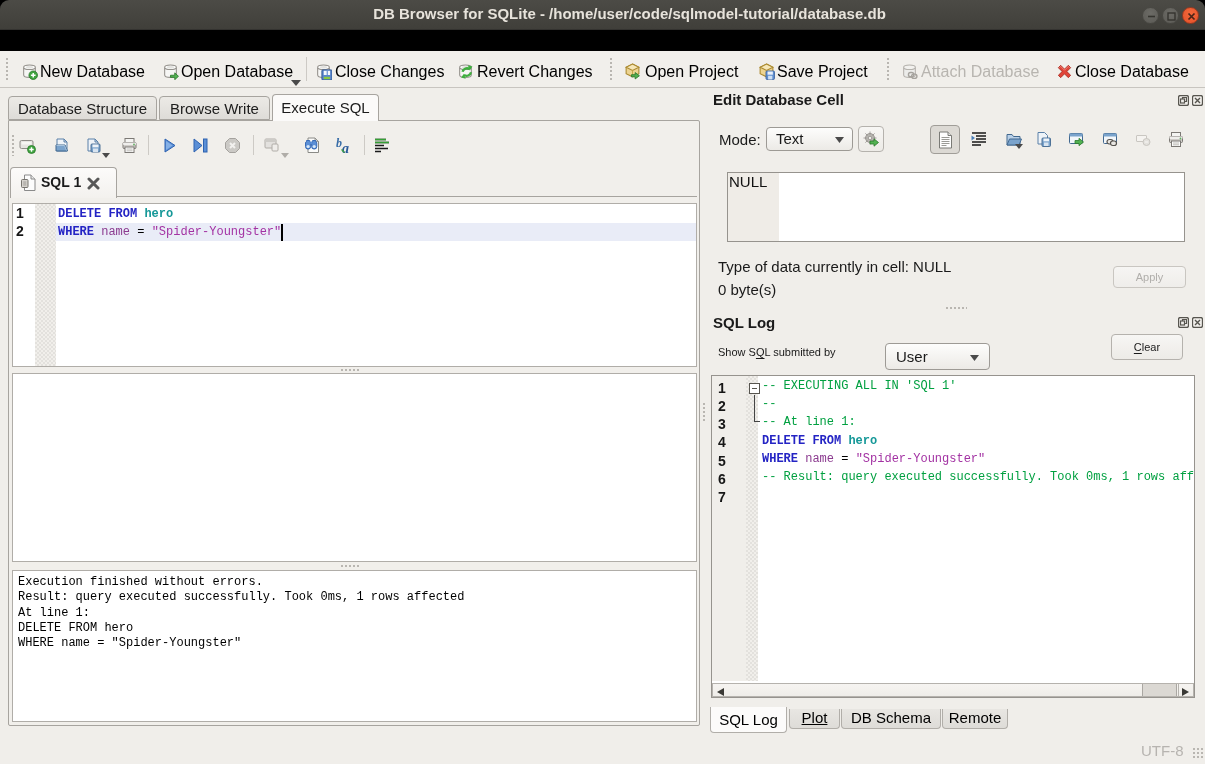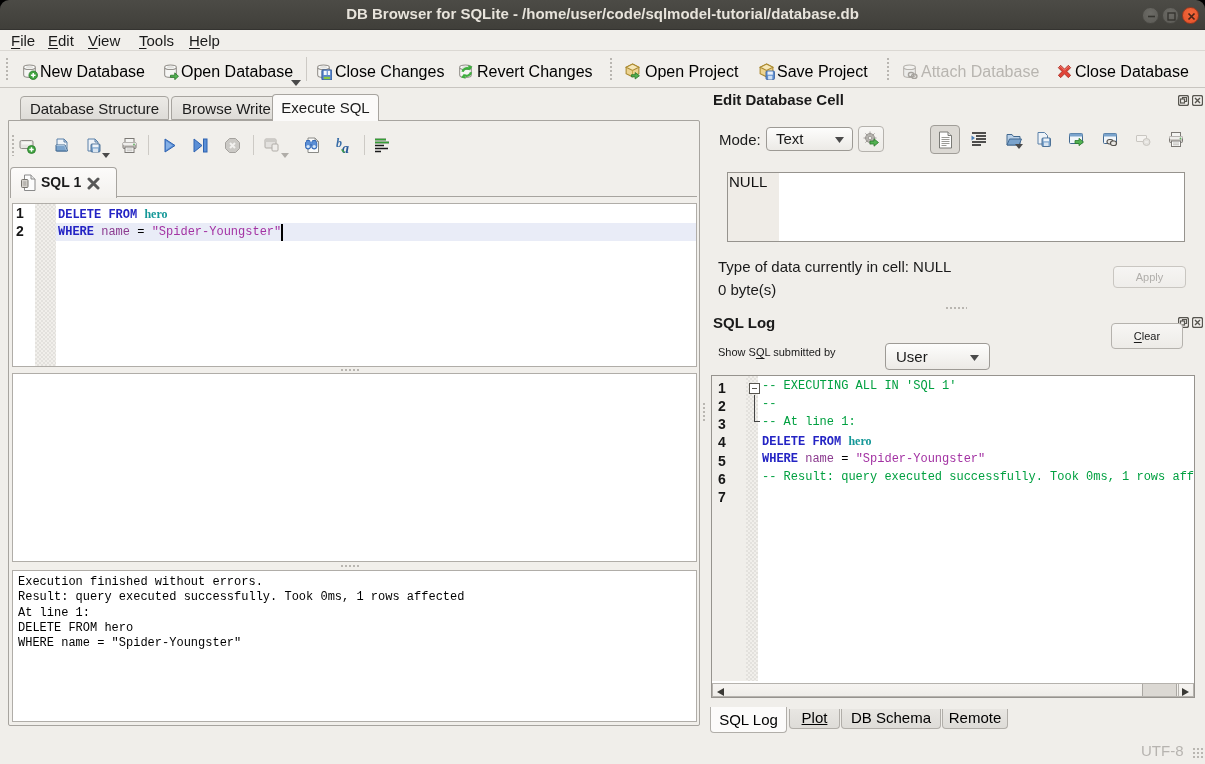--- a/index.html
+++ b/index.html
@@ -1,18 +1,18 @@
 <!DOCTYPE html>
 <html><head>
 <meta charset="utf-8">
 <style>
 * { margin:0; padding:0; box-sizing:border-box; }
 html,body { width:1205px; height:764px; background:#000; overflow:hidden; }
 body { font-family:"Liberation Sans", sans-serif; }
-#win { position:absolute; left:0; top:0; width:1205px; height:764px; }
+#win { position:absolute; left:0; top:0; width:1205px; height:764px;padding-left:27px; }
 .abs { position:absolute; }
 
 
 #titlebar { left:0; top:0; width:1205px; height:30px;
   background:linear-gradient(#4c4b46,#403f3a);
   border-radius:9px 9px 0 0; border-bottom:1px solid #343330; }
 #titletext { width:100%; top:5px; text-align:center; color:#e7e3db;
   font-size:15px; font-weight:bold; }
 .winbtn { top:6.5px; width:17px; height:17px; border-radius:50%;
   background:radial-gradient(circle at 50% 35%, #6c6b66, #5b5a55);
@@ -33,35 +33,35 @@
 .handle { position:absolute; width:4px;
   background-image:radial-gradient(#b9b6b1 1px, transparent 1.1px);
   background-size:4px 4px; background-position:0 0; }
 
 
 #main { left:0; top:88px; width:1205px; height:676px; background:#f0eeea; }
 
 
 .tab { position:absolute; font-size:15px; color:#1c1c1c; text-align:center; }
 .tab.inactive { background:linear-gradient(#eceae6,#dedcd8); border:1px solid #a7a49f;
-  border-radius:4px 4px 0 0;margin-left:12px; }
+  border-radius:4px 4px 0 0; }
 .tab.active { background:#fbfaf9; border:1px solid #a7a49f; border-bottom:none;
   border-radius:4px 4px 0 0; z-index:5; }
 
 #lpane { left:8px; top:120px; width:692px; height:606px; border:1px solid #a7a49f;
   background:#f1efeb; border-radius:0 2px 2px 2px; }
 
 .frame { position:absolute; border:1px solid #b0ada8; background:#fff; }
 
 
 .mono { font-family:"Liberation Mono", monospace; font-size:12px; }
 .gutterline { position:absolute; font-family:"Liberation Sans", sans-serif; font-size:14px; font-weight:bold; color:#161616; }
 .codeline { position:absolute; white-space:pre; font-family:"Liberation Mono", monospace; font-size:12px; }
 .kw { color:#2424c4; font-weight:bold; }
-.tbl { color:#159898; font-weight:bold;font-family:Liberation Serif, serif; }
+.tbl { color:#159898; font-weight:bold; }
 .fld { color:#8b3a8f; }
 .str { color:#a332a3; }
 .cmt { color:#00a040; }
 .dots { background-image:conic-gradient(#e3e1dd 25%, #f1efeb 0 50%, #e3e1dd 0 75%, #f1efeb 0);
   background-size:4px 4px; }
 .combo { position:absolute; background:linear-gradient(#fdfdfc,#eceae6);
   border:1px solid #9d9a95; border-radius:4px; font-size:15px; color:#1a1a1a; }
 .btn { position:absolute; background:linear-gradient(#f7f6f4,#edebe7);
   border:1px solid #b5b2ad; border-radius:4px; font-size:11px; text-align:center; }
 </style>
@@ -80,27 +80,20 @@
       <svg width="13" height="13">
         <rect x="3" y="3" width="7" height="7" fill="none" stroke="#35342f" stroke-width="1.4"></rect>
       </svg>
     </div>
   <div class="abs winbtn" style="left:1181.5px; background:radial-gradient(circle at 50% 35%, #f2683a, #e4512a); border-color:#9c3a20;">
     <svg width="13" height="13">
         <path d="M3.5 3.5 L9.5 9.5 M9.5 3.5 L3.5 9.5" stroke="#4a2317" stroke-width="1.7"></path>
       </svg>
     </div>
 
-  <div id="menubar" class="abs">
-    <span class="menuitem" style="left:11px;"><u>F</u>ile</span>
-    <span class="menuitem" style="left:48px;"><u>E</u>dit</span>
-    <span class="menuitem" style="left:88px;"><u>V</u>iew</span>
-    <span class="menuitem" style="left:139px;"><u>T</u>ools</span>
-    <span class="menuitem" style="left:189px;"><u>H</u>elp</span>
-  </div>
 
   <div id="toolbar" class="abs">
     <div class="handle" style="left:5px; top:58px; height:24px; top:6px;"></div>
     <div class="tbicon" style="left:21px;" id="ic-newdb"><svg width="17" height="17" viewBox="0 0 16 16">
           <path d="M2.5 4 v7.2 c0 1.5 2.5 2.3 5.5 2.3 s5.5 -0.8 5.5 -2.3 V4" fill="#f6f6f4" stroke="#94918c" stroke-width="1"></path> 
           <ellipse cx="8" cy="4" rx="5.5" ry="2.2" fill="#fcfcfb" stroke="#94918c" stroke-width="1"></ellipse> 
           <ellipse cx="8" cy="4" rx="3.4" ry="1.2" fill="#e3e3e0"></ellipse> 
           <circle cx="11.5" cy="11.5" r="4" fill="#3fa43f" stroke="#2c7a2c" stroke-width="0.8"></circle> 
           <path d="M11.5 9.3 V13.7 M9.3 11.5 H13.7" stroke="#fff" stroke-width="1.4"></path>
         </svg></div>
@@ -388,21 +381,21 @@
       <path d="M3 3 L8 8 M8 3 L3 8" stroke="#57554f" stroke-width="1.4"></path>
     </svg>
 
   <div class="abs" style="left:718px; top:346px; font-size:11px; color:#1a1a1a;">Show S<u style="text-decoration-thickness:1px; text-underline-offset:2px;">Q</u>L submitted by</div>
   <div class="abs combo" style="left:885px; top:343px; width:105px; height:27px;">
     <span style="position:absolute; left:10px; top:4px;">User</span>
     <svg style="position:absolute; right:10px; top:11px;" width="9" height="6">
         <path d="M0 0 L9 0 L4.5 6 Z" fill="#4a4a4a"></path>
       </svg>
   </div>
-  <div class="abs btn" style="left:1111px; top:323px; width:72px; height:26px; line-height:25px; color:#1a1a1a;"><u style="text-decoration-thickness:1px; text-underline-offset:2px;">C</u>lear</div>
+  <div class="abs btn" style="left:1111px; top:334px; width:72px; height:26px; line-height:25px; color:#1a1a1a;"><u style="text-decoration-thickness:1px; text-underline-offset:2px;">C</u>lear</div>
 
   <div class="abs" style="left:711px; top:375px; width:484px; height:323px; background:#fff; border:1px solid #96938e; overflow:hidden;" id="logarea">
     <div style="position:absolute; left:0; top:0; width:34px; height:305px; background:#f0eeea;"></div>
     <div class="dots" style="position:absolute; left:34px; top:0; width:12px; height:305px;"></div>
     <div class="gutterline" style="left:6px; top:4px;">1</div>
     <div class="gutterline" style="left:6px; top:22px;">2</div>
     <div class="gutterline" style="left:6px; top:40px;">3</div>
     <div class="gutterline" style="left:6px; top:58px;">4</div>
     <div class="gutterline" style="left:6px; top:77px;">5</div>
     <div class="gutterline" style="left:6px; top:95px;">6</div>

